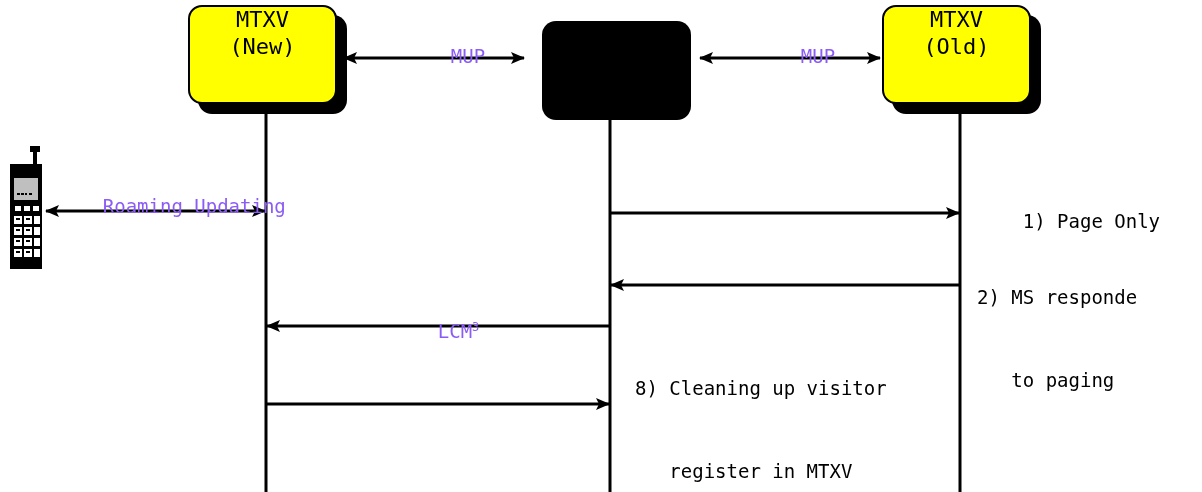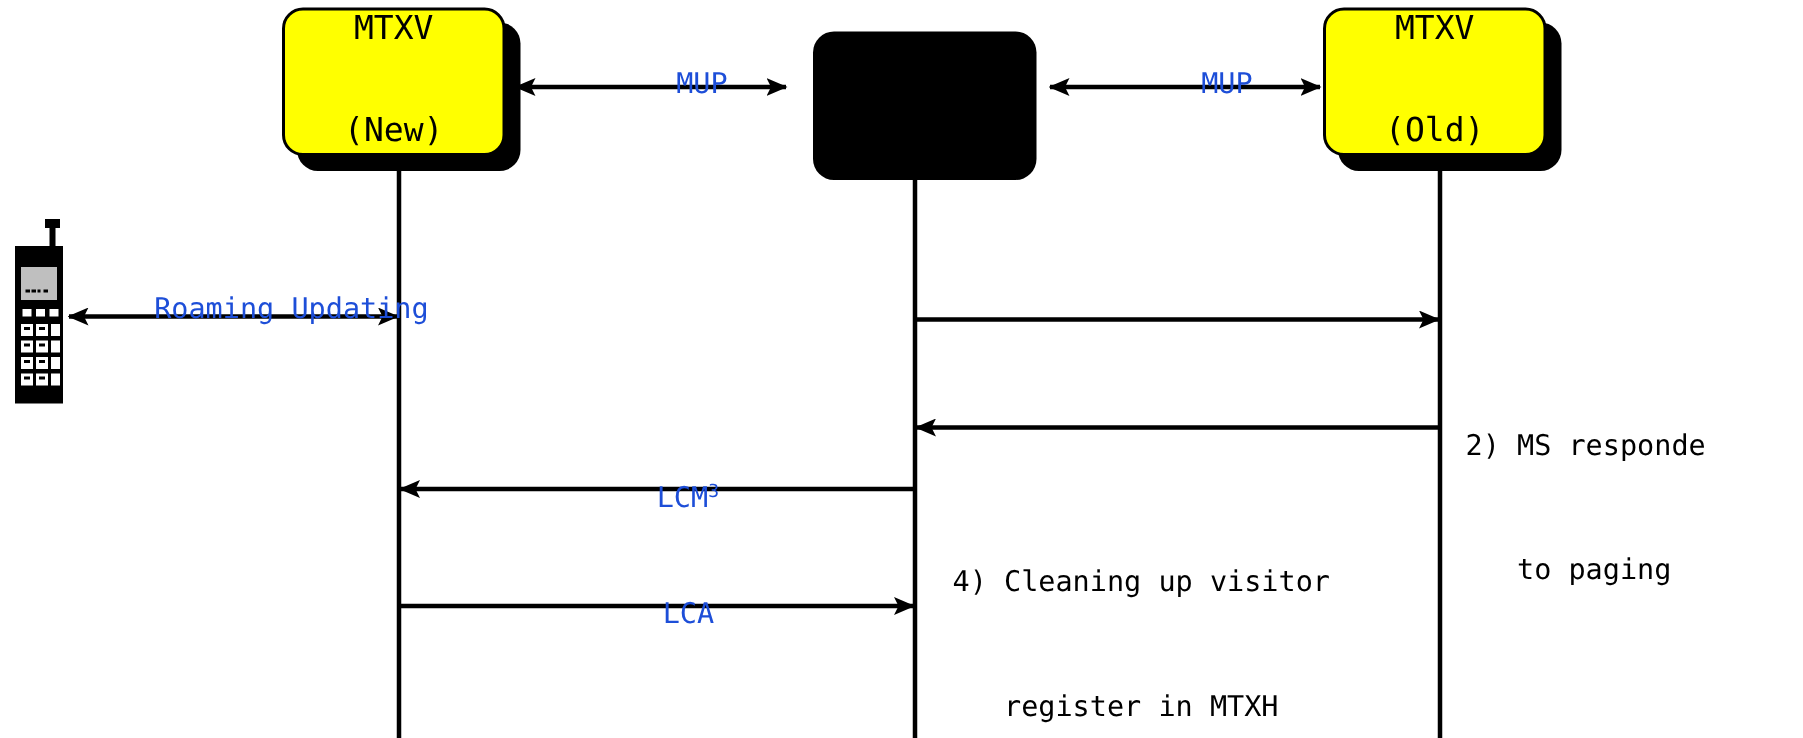--- a/index.html
+++ b/index.html
@@ -25,42 +25,42 @@
   }
   .node-box {
     position: absolute;
     box-sizing: border-box;
     background: #ffff00;
     border: 2px solid #000000;
     border-radius: 14px;
     display: flex;
     flex-direction: column;
     align-items: center;
-    justify-content: space-between;
+    justify-content: flex-start;
     z-index: 3;
   }
   .node-shadow {
     position: absolute;
     background: #000000;
     border-radius: 14px;
     z-index: 2;
   }
   .node-label {
     font-family: "DejaVu Sans Mono", "Liberation Mono", monospace;
     font-size: 22px;
     color: #000000;
     line-height: 1.22;
     white-space: pre;
     letter-spacing: 0px;
   }
   .edge-label {
     position: absolute;
     font-family: "DejaVu Sans Mono", "Liberation Mono", monospace;
     font-size: 19px;
-    color: #1d4ed8;
+    color: #8b5cf6;
     white-space: pre;
     z-index: 5;
     background: transparent;
   }
   .note-text {
     position: absolute;
     font-family: "DejaVu Sans Mono", "Liberation Mono", monospace;
     font-size: 19px;
     color: #000000;
     white-space: pre;
@@ -178,28 +178,28 @@
   <div class="edge-label" style="left:57px; top:173px;">
     <span>Roaming Updating</span>
   </div>
 
 
 
   <div class="edge-label" style="left:392px; top:298px;">
     <span>LCM</span><span class="sup">3</span>
   </div>
 
-  <div class="edge-label" style="left:396px; top:376px;">
-    <span>LCA</span>
-  </div>
-
+
+  <div class="note-text" style="left:977px; top:180px;">
+    <span>1) Page Only</span>
+  </div>
 
   <div class="note-text" style="left:977px; top:229px;">
     <div>2) MS responde</div>
     <div>   to paging</div>
   </div>
 
   <div class="note-text" style="left:635px; top:320px;">
-    <div>4) Cleaning up visitor</div>
-    <div>   register in MTXH</div>
+    <div>8) Cleaning up visitor</div>
+    <div>   register in MTXV</div>
   </div>
 
 </div>
 
 </body></html>

